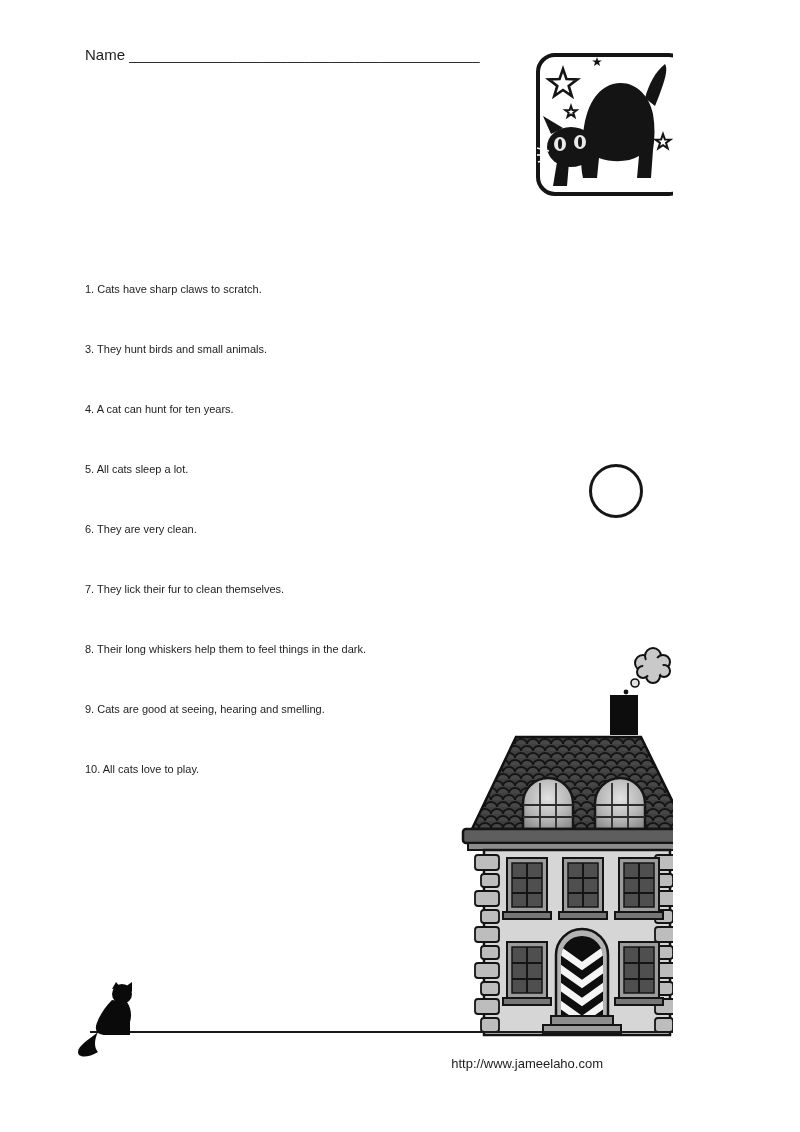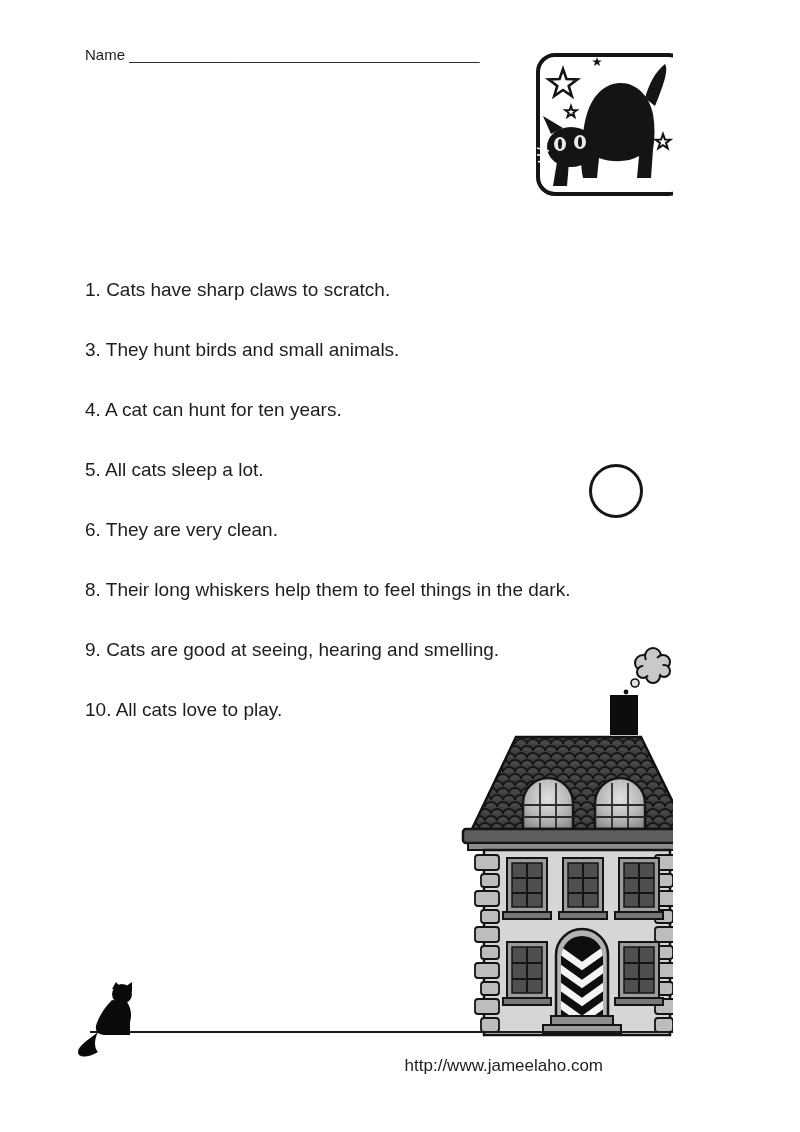--- a/index.html
+++ b/index.html
@@ -6,28 +6,28 @@
   html,body { background:#ffffff; }
   .page {
     position:relative; width:673px; height:1132px; background:#ffffff;
     font-family:"Liberation Sans", sans-serif; color:#1d1d1d; overflow:hidden;
   }
   .name-row { position:absolute; left:85px; top:46px; font-size:15px; white-space:nowrap; }
   .name-row .blank { letter-spacing:0px; }
   h1.title { position:absolute; left:85px; top:100px; font-size:28px; font-weight:bold; letter-spacing:-0.2px; color:#111; }
   .instruction { position:absolute; left:85px; top:220px; font-size:15px; }
   .sentences { position:absolute; left:85px; top:280px; width:560px; }
-  .sentence { font-size:19px; line-height:19px; margin:0 0 41px 0; white-space:nowrap; }
+  .sentence { font-size:11px; line-height:19px; margin:0 0 41px 0; white-space:nowrap; }
   .moon { position:absolute; left:589px; top:464px; width:54px; height:54px;
           border:3px solid #161616; border-radius:50%; background:#ffffff; }
   .scene { position:absolute; left:455px; top:555px; }
   .stamp { position:absolute; left:533px; top:50px; }
   .ground-line { position:absolute; left:90px; top:1031px; width:658px; height:0; border-top:2px solid #1a1a1a; }
   .cat-sil { position:absolute; left:76px; top:982px; }
-  .footer-url { position:absolute; right:70px; top:1056px; font-size:17px; color:#1d1d1d; }
+  .footer-url { position:absolute; right:70px; top:1056px; font-size:13px; color:#1d1d1d; }
 </style>
 </head>
 <body>
 
 <div class="page">
 
   <div class="name-row">
     <span>Name</span>
     <span class="blank">__________________________________________</span>
   </div>
@@ -63,20 +63,21 @@
     </g>
   </svg>
 
 
   <div class="sentences">
     <p class="sentence"><span>1.</span> <span>Cats have sharp claws to scratch.</span></p>
     <p class="sentence"><span>3.</span> <span>They hunt birds and small animals.</span></p>
     <p class="sentence"><span>4.</span> <span>A cat can hunt for ten years.</span></p>
     <p class="sentence"><span>5.</span> <span>All cats sleep a lot.</span></p>
     <p class="sentence"><span>6.</span> <span>They are very clean.</span></p>
+    <p class="sentence"><span>7.</span> <span>They lick their fur to clean themselves.</span></p>
     <p class="sentence"><span>8.</span> <span>Their long whiskers help them to feel things in the dark.</span></p>
     <p class="sentence"><span>9.</span> <span>Cats are good at seeing, hearing and smelling.</span></p>
     <p class="sentence"><span>10.</span> <span>All cats love to play.</span></p>
   </div>
 
   <div class="moon"></div>
 
   <svg class="scene" width="305" height="490" viewBox="0 0 305 490">
     <defs>
       <pattern id="tiles" width="24" height="14" patternUnits="userSpaceOnUse">

